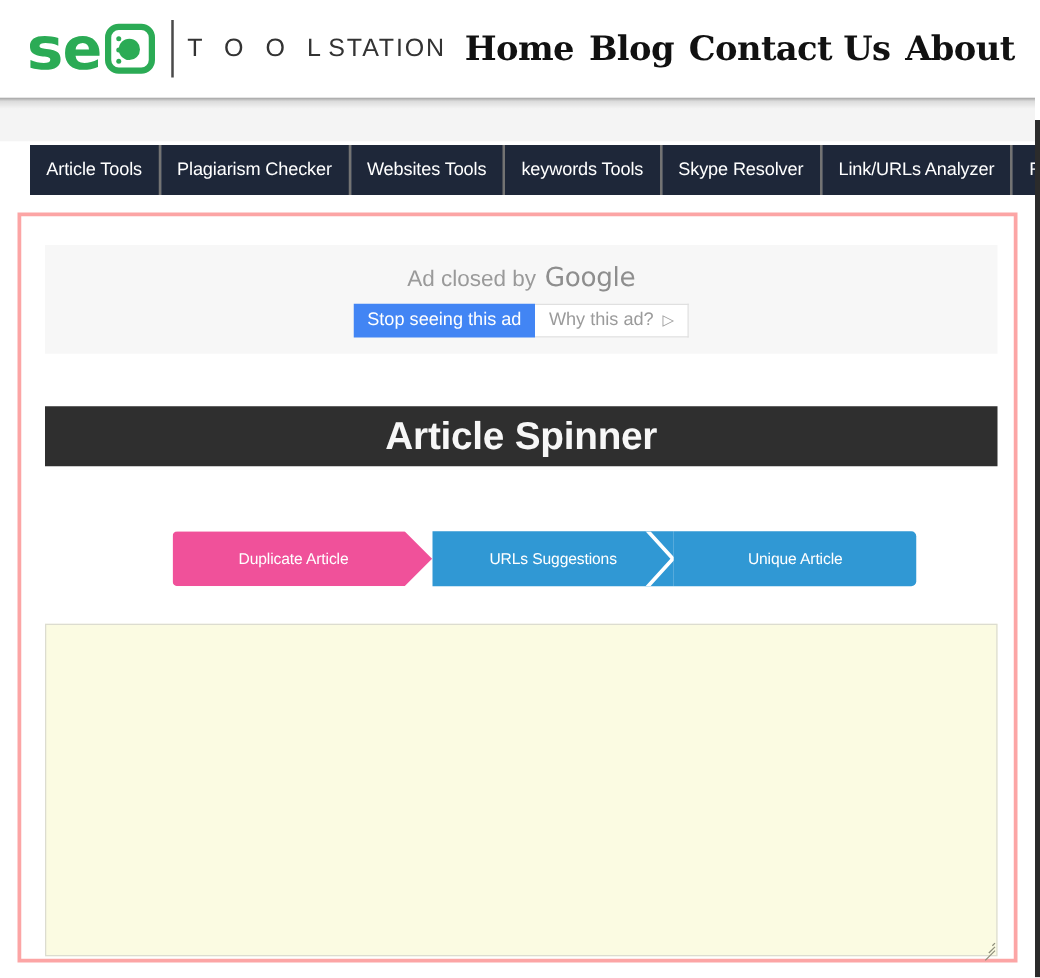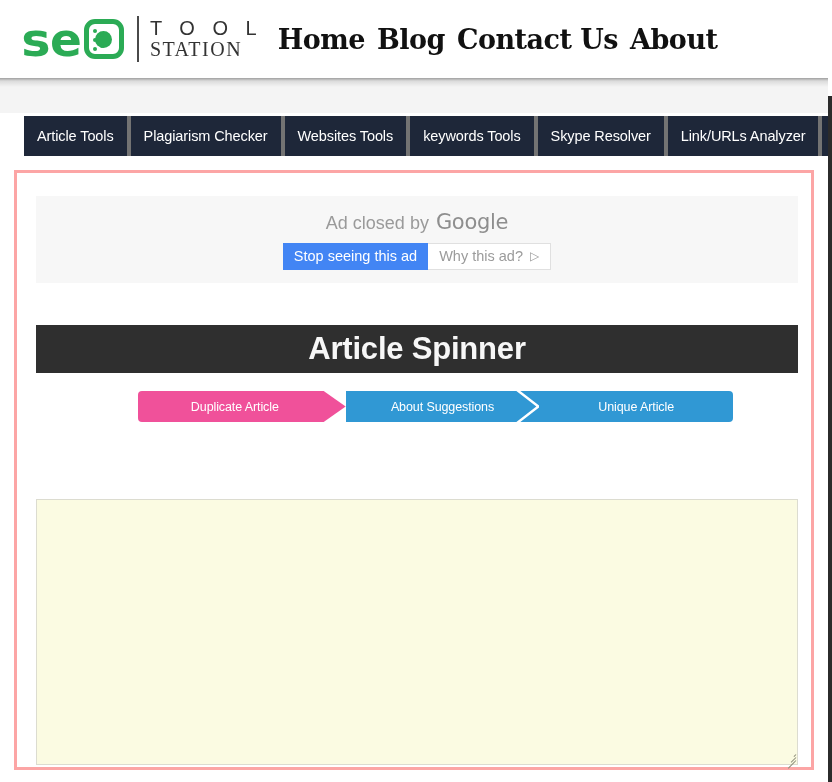--- a/index.html
+++ b/index.html
@@ -84,33 +84,33 @@
     border-radius: 50%;
     background: #2bab55;
   }
   .logo-divider {
     width: 2px; height: 46px;
     background: #4a4a4a;
     margin: 0 11px 0 13px;
   }
   .logo-words {
     display: flex;
-    flex-direction: column;
+    flex-direction: row;
     justify-content: center;
     line-height: 1.05;
   }
   .logo-tool {
     font-family: "Liberation Sans", sans-serif;
     font-size: 20px;
     font-weight: 400;
     letter-spacing: 6px;
     color: #333333;
   }
   .logo-station {
-    font-family: Liberation Serif, serif;
+    font-family: Liberation Sans, sans-serif;
     font-size: 20px;
     font-weight: 400;
     letter-spacing: 1.5px;
     color: #333333;
   }
 
   .main-nav {
     display: flex;
     align-items: center;
     margin-left: 15px;
@@ -137,21 +137,21 @@
   }
   .subnav-item {
     background: #1e2739;
     color: #ffffff;
     font-family: "Liberation Sans", sans-serif;
     font-size: 14.5px;
     display: flex;
     align-items: center;
     padding: 0 13px;
     white-space: nowrap;
-    border-right: 4px solid #737373;
+    border-right: 2px solid #737373;
     letter-spacing: -0.1px;
   }
   .subnav-item:last-child { border-right: none; }
 
   
   .card {
     position: absolute;
     left: 14px; top: 170px;
     width: 800px; height: 600px;
     background: #ffffff;
@@ -232,22 +232,22 @@
     color: #f7f7f7;
     font-family: "Liberation Sans", sans-serif;
     font-size: 31px;
     font-weight: 700;
     letter-spacing: -0.2px;
   }
 
   
   .steps {
     position: absolute;
-    left: 121px; top: 218px;
-    width: 595px; height: 31px;
+    left: 121px; top: 252px;
+    width: 595px; height: 44px;
     display: flex;
   }
   .step {
     position: relative;
     flex: 1;
     display: flex;
     align-items: center;
     justify-content: center;
     color: #ffffff;
     font-family: "Liberation Sans", sans-serif;
@@ -404,21 +404,21 @@
       </div>
     </div>
 
     <div class="page-title">Article Spinner</div>
 
     <div class="steps">
       <div class="step pink">
         <span>Duplicate Article</span>
       </div>
       <div class="step blue">
-        <span>About Suggestions</span>
+        <span>URLs Suggestions</span>
       </div>
       <div class="step blue last">
         <span>Unique Article</span>
       </div>
     </div>
 
 
     <textarea class="article-textarea" placeholder="" style=""></textarea>
     <div class="resize-grip">
       <i></i>

